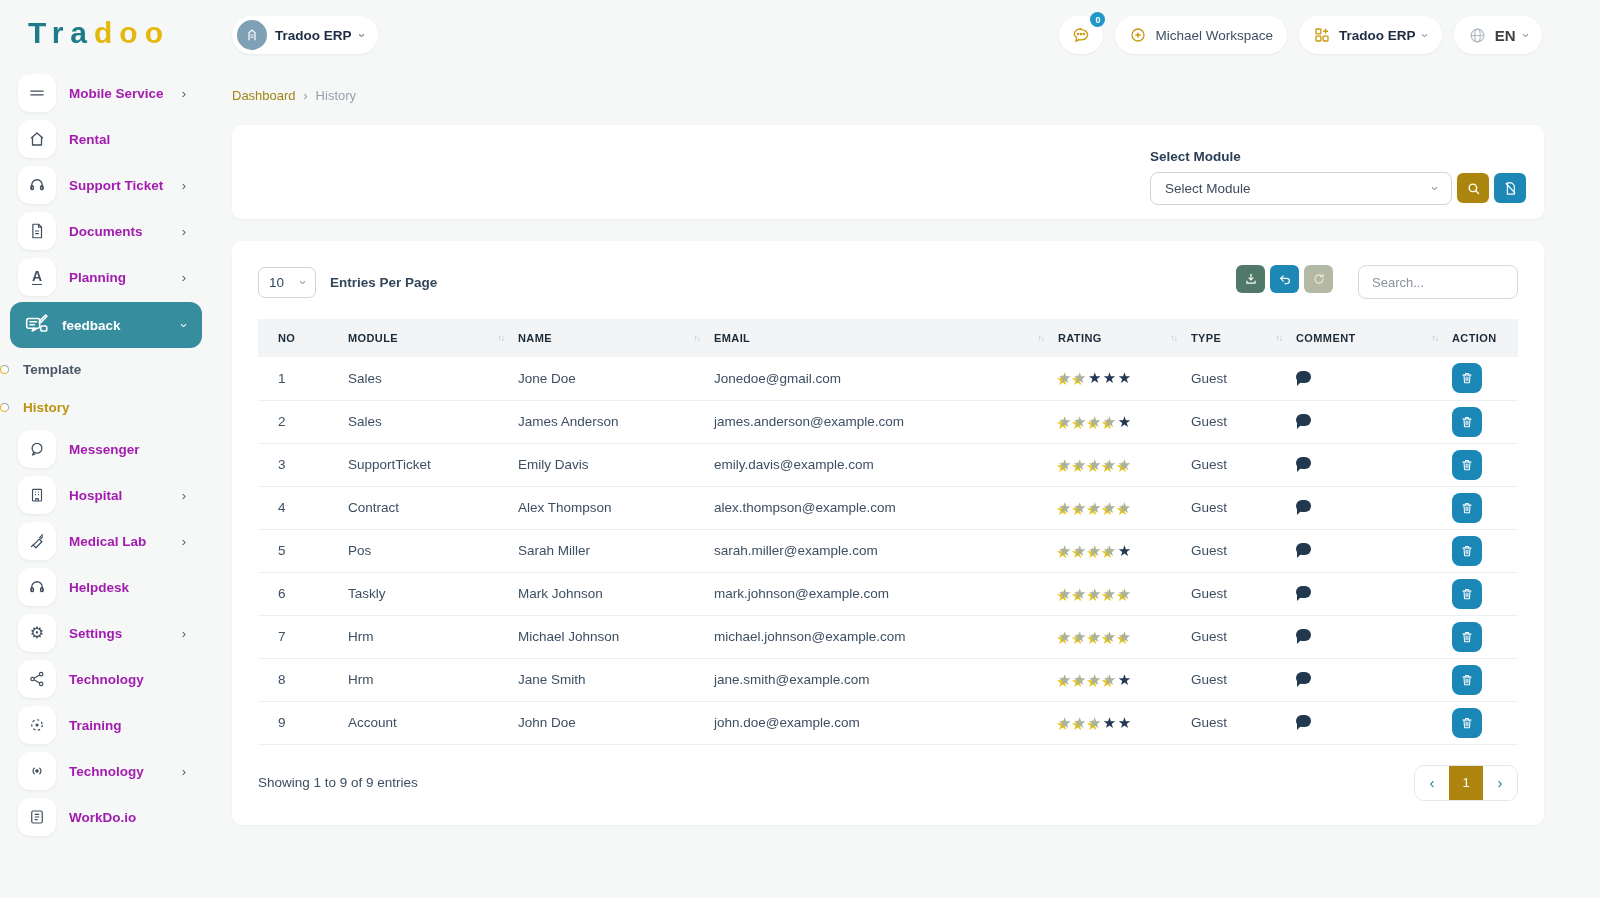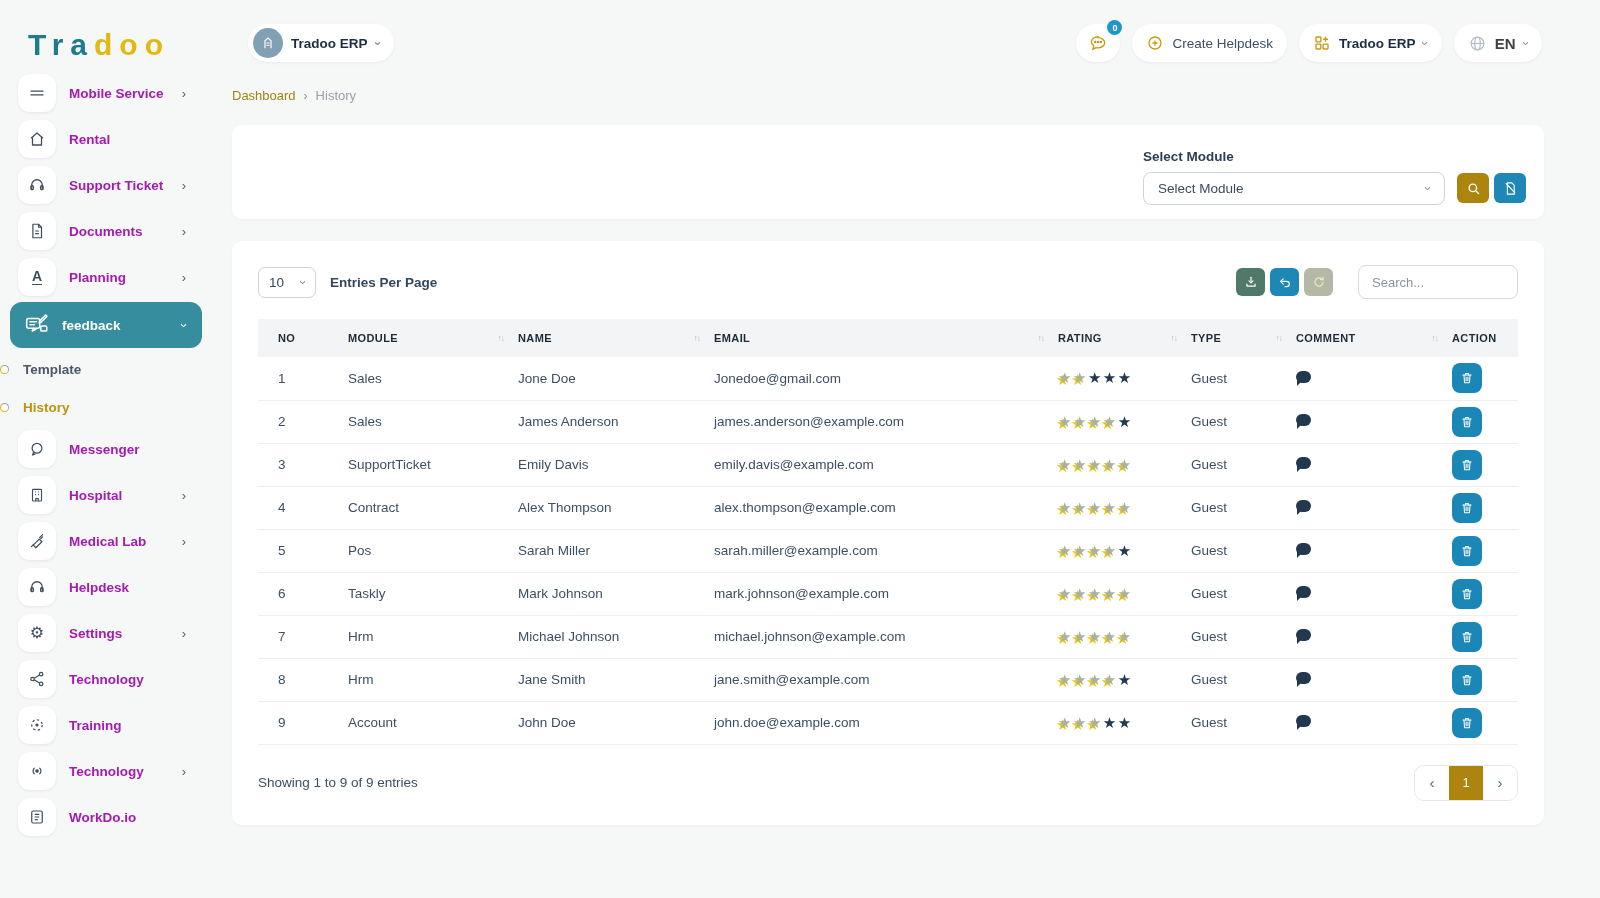--- a/index.html
+++ b/index.html
@@ -2,21 +2,21 @@
 <html><head>
 <meta charset="utf-8">
 <style>
   * { margin:0; padding:0; box-sizing:border-box; }
   html,body { width:1600px; height:898px; overflow:hidden; }
   body {
     font-family:"Liberation Sans","DejaVu Sans",sans-serif;
     background:#f6f7f7; color:#3d4f63; position:relative;
   }
   
-  .header { position:absolute; top:0; left:0; right:0; height:62px; display:flex; align-items:flex-end;gap:16px; }
+  .header { position:absolute; top:16px; left:0; right:0; height:62px; display:flex; align-items:flex-start; }
   .logo { width:212px; padding-left:28px; font-size:30px; font-weight:bold; letter-spacing:7px; }
   .logo .teal { color:#1d7b8a; }
   .logo .gold { color:#e3b80f; }
   .pill { background:#fff; border-radius:20px; height:38px; display:flex; align-items:center; gap:8px;
           padding:0 14px; box-shadow:0 1px 3px rgba(30,40,60,.06); font-size:13.5px; }
   .ws-pill { margin-left:20px; padding:0 14px 0 5px; font-weight:bold; color:#1d2d42; }
   .avatar { width:30px; height:30px; border-radius:50%; background:#7fa0b5; display:flex; align-items:center; justify-content:center; }
   .header-right { margin-left:auto; margin-right:58px; display:flex; align-items:center; gap:12px; }
   .chat-pill { width:44px; justify-content:center; position:relative; padding:0; }
   .badge { position:absolute; top:-4px; right:-2px; background:#2196c9; color:#fff; font-size:9px; font-weight:bold;
@@ -42,38 +42,38 @@
   .glyph { font-family:"DejaVu Sans",sans-serif; font-size:16px; line-height:1; }
   .letterA { font-size:14px; font-weight:bold; border-bottom:1.5px solid #3f4d5e; line-height:1.1; }
   
   .main { position:absolute; top:62px; left:212px; right:0; bottom:0; padding:18px 56px 0 20px; }
   .page-title { font-size:22px; font-weight:bold; color:#16283c; }
   .breadcrumb { margin-top:8px; font-size:13px; display:flex; gap:8px; align-items:center; }
   .bc-root { color:#a08415; cursor:pointer; }
   .bc-sep { color:#8b959e; font-size:12px; }
   .bc-cur { color:#98a2ab; }
   .card { background:#fff; border-radius:10px; box-shadow:0 1px 3px rgba(30,40,60,.04); }
-  .filter-card { margin-top:22px; height:94px; display:flex; justify-content:flex-end; align-items:flex-end; padding:14px 18px; gap:12px; }
+  .filter-card { margin-top:22px; height:94px; display:flex; justify-content:flex-end; align-items:flex-end; padding:14px 18px; gap:5px; }
   .filter-field { display:flex; flex-direction:column; gap:8px; }
   .filter-label { font-size:13.5px; font-weight:bold; color:#2a3f55; }
   .select-box { width:302px; height:33px; border:1px solid #ccd4da; border-radius:8px; display:flex; align-items:center;
                 justify-content:space-between; padding:0 14px; font-size:13.5px; color:#3c4c5c; cursor:pointer; background:#fff; }
   .sq-btn { width:32px; height:30px; border:none; border-radius:6px; display:flex; align-items:center; justify-content:center; cursor:pointer; }
   .filter-btns { display:flex; gap:5px; margin-bottom:2px; }
   .btn-gold { background:#ab850e; }
   .btn-blue { background:#1d87b5; }
   .btn-green { background:#51796a; }
   .btn-sage { background:#b3b9a4; }
   
   .table-card { margin-top:22px; padding:24px 26px; }
   .toolbar { display:flex; align-items:center; }
   .entries-select { width:58px; height:31px; border:1px solid #ccd4da; border-radius:7px; display:flex; align-items:center;
                     justify-content:space-between; padding:0 10px; font-size:13.5px; color:#33475c; cursor:pointer; }
   .entries-label { margin-left:14px; font-size:13.5px; font-weight:bold; color:#33475c; }
-  .toolbar-right { margin-left:auto; display:flex; align-items:center; gap:5px; }
+  .toolbar-right { margin-left:auto; display:flex; align-items:flex-start; gap:5px; }
   .tb-btn { width:29px; height:28px; }
   .search-input { margin-left:20px; width:160px; height:34px; border:1px solid #d5dade; border-radius:8px; padding:0 13px;
                   font-size:13px; color:#3c4c5c; outline:none; font-family:inherit; }
   .search-input::placeholder { color:#8a949e; }
   table { width:100%; border-collapse:collapse; margin-top:20px; table-layout:fixed; }
   thead tr { background:#f2f4f5; height:38px; }
   th { font-size:11px; font-weight:bold; color:#1c2b3a; text-align:left; letter-spacing:.4px; }
   th .th-in { display:flex; align-items:center; }
   .sort { margin-left:auto; margin-right:14px; color:#b7bfc6; font-size:8.5px; letter-spacing:-1px; cursor:pointer; }
   td { height:43px; border-bottom:1px solid #edf0f2; font-size:13.5px; color:#3d4f63; }
@@ -116,21 +116,21 @@
           <circle cx="15.5" cy="10.8" r=".7" fill="#c9990d"></circle>
         </svg>
       <span class="badge">0</span>
     </div>
 
     <div class="pill">
       <svg width="18" height="18" viewBox="0 0 24 24" fill="none" stroke="#c9990d" stroke-width="1.7">
           <circle cx="12" cy="12" r="8"></circle>
           <path d="M12 8.5v7M8.5 12h7"></path>
         </svg>
-      <span>Create Helpdesk</span>
+      <span>Michael Workspace</span>
     </div>
 
     <div class="pill">
       <svg width="18" height="18" viewBox="0 0 24 24" fill="none" stroke="#c9990d" stroke-width="1.8">
           <rect x="4" y="4" width="6.5" height="6.5" rx="1"></rect>
           <rect x="4" y="13.5" width="6.5" height="6.5" rx="1"></rect>
           <rect x="13.5" y="13.5" width="6.5" height="6.5" rx="1"></rect>
           <path d="M16.7 3.8v6.5M13.5 7h6.5"></path>
         </svg>
       <span class="app-label">Tradoo ERP</span>

